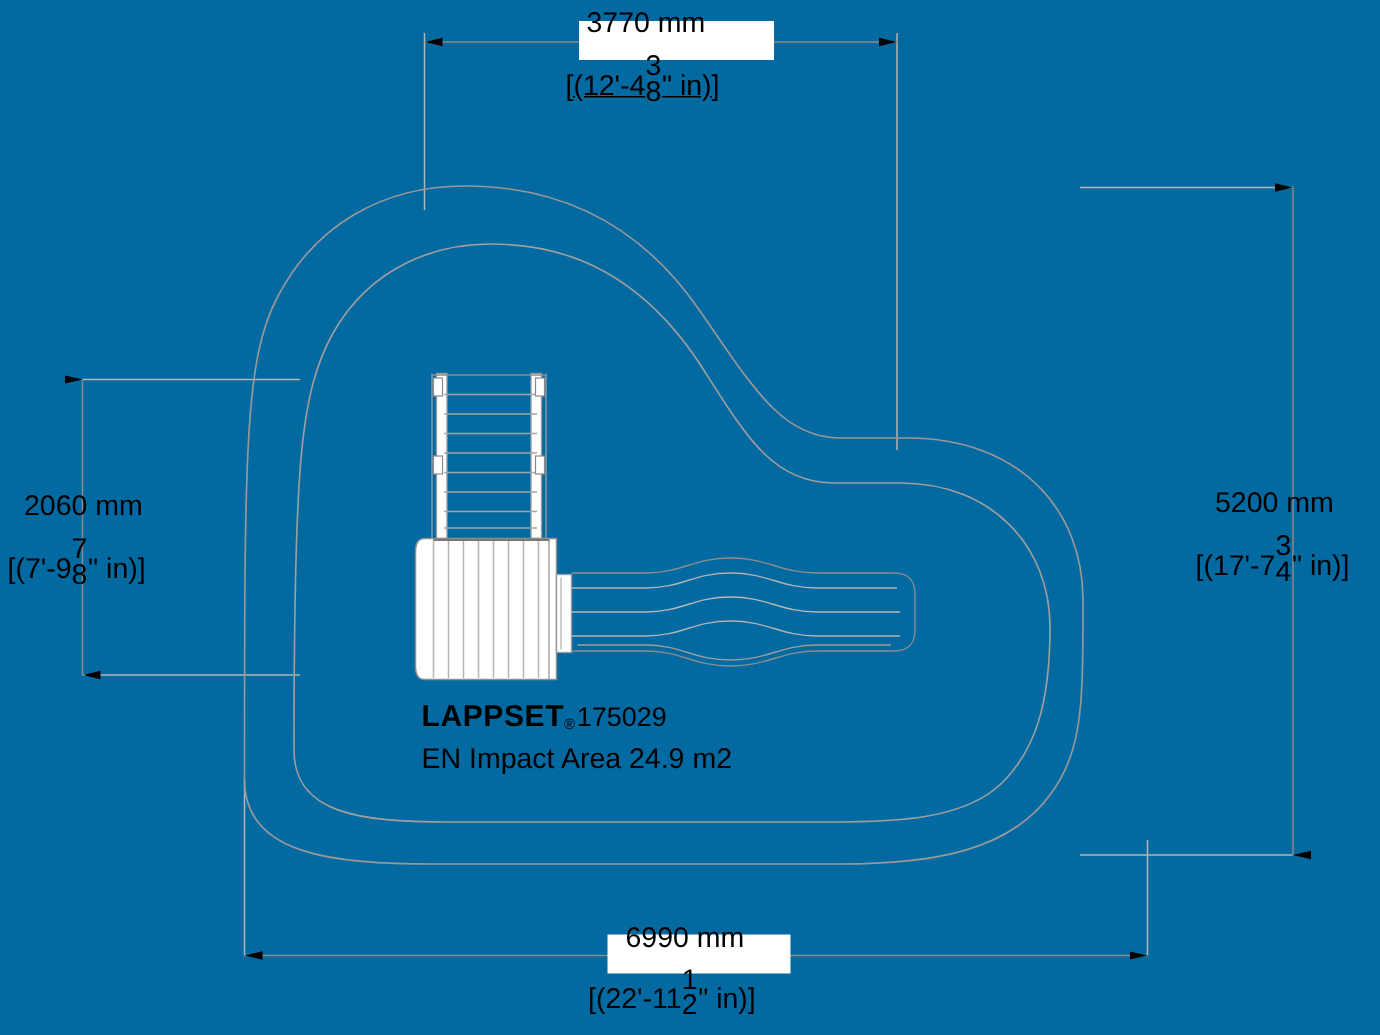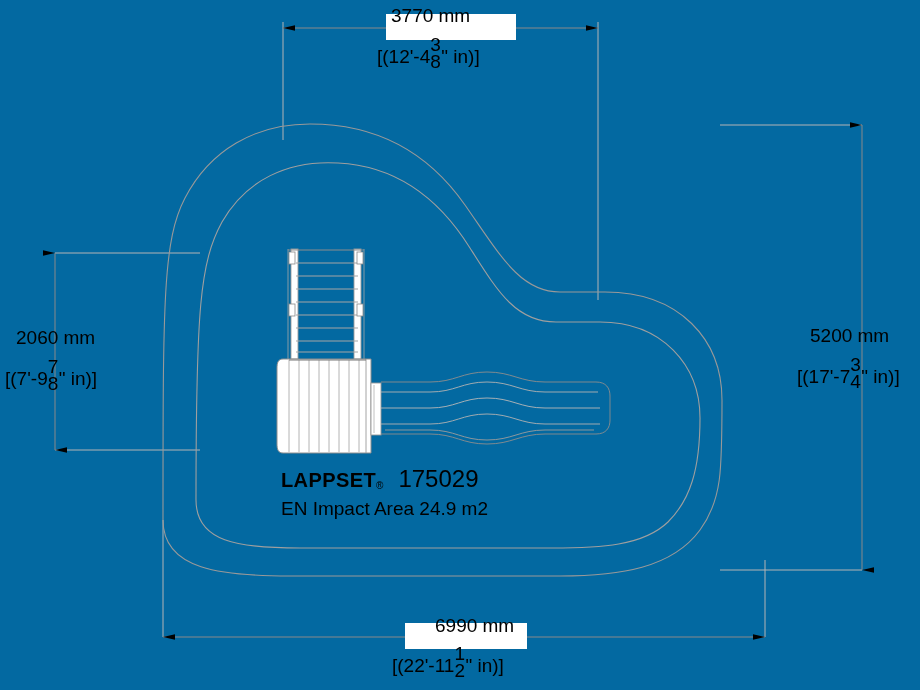--- a/index.html
+++ b/index.html
@@ -63,22 +63,22 @@
     font-family: "Liberation Sans", sans-serif;
     margin-top: 32px;
   }
   .brand-reg {
     font-size: 10px;
     vertical-align: baseline;
     position: relative;
     top: 2px;
   }
   .code {
-    margin-left: 15px;
-    font-size: 24px;
+    margin-left: 1px;
+    font-size: 18px;
   }
 </style>
 </head>
 <body>
 
 <div id="page">
 
   <svg class="drawing" viewBox="0 0 920 690">
 
     <g stroke="#b5b5b5" stroke-width="1" fill="none">
@@ -234,37 +234,37 @@
       <path d="M 385,430 L 430,430
                C 455,430 462,440 487,440
                C 512,440 520,430 545,430
                L 594,430" stroke="#9c9c9c"></path>
     </g>
 
   </svg>
 
   <div class="dim-text" style="left:391px; top:6px; text-align:center;">3770 mm</div>
 
-  <div class="dim-text" style="left:377px; top:44px;">
+  <div class="dim-text" style="left:377px; top:44px;text-decoration:underline;">
     <span>[(12'-4</span><span class="frac"><span class="num">3</span><span class="den">8</span></span><span>" in)]</span>
   </div>
 
   <div class="dim-text" style="left:16px; top:328px;">2060 mm</div>
 
   <div class="dim-text" style="left:5px; top:366px;">
     <span>[(7'-9</span><span class="frac"><span class="num">7</span><span class="den">8</span></span><span>" in)]</span>
   </div>
 
   <div class="dim-text" style="left:810px; top:326px;text-align:center;">5200 mm</div>
 
   <div class="dim-text" style="left:797px; top:364px;">
     <span>[(17'-7</span><span class="frac"><span class="num">3</span><span class="den">4</span></span><span>" in)]</span>
   </div>
 
-  <div class="dim-text" style="left:435px; top:616px;">6990 mm</div>
+  <div class="dim-text" style="left:417px; top:616px;">6990 mm</div>
 
   <div class="dim-text" style="left:392px; top:653px;">
     <span>[(22'-11</span><span class="frac"><span class="num">1</span><span class="den">2</span></span><span>" in)]</span>
   </div>
 
   <div class="label-block">
     <div>
       <span class="brand">LAPPSET</span><span class="brand-reg">®</span><span class="code">175029</span>
     </div>
     <div>EN Impact Area 24.9 m2</div>

